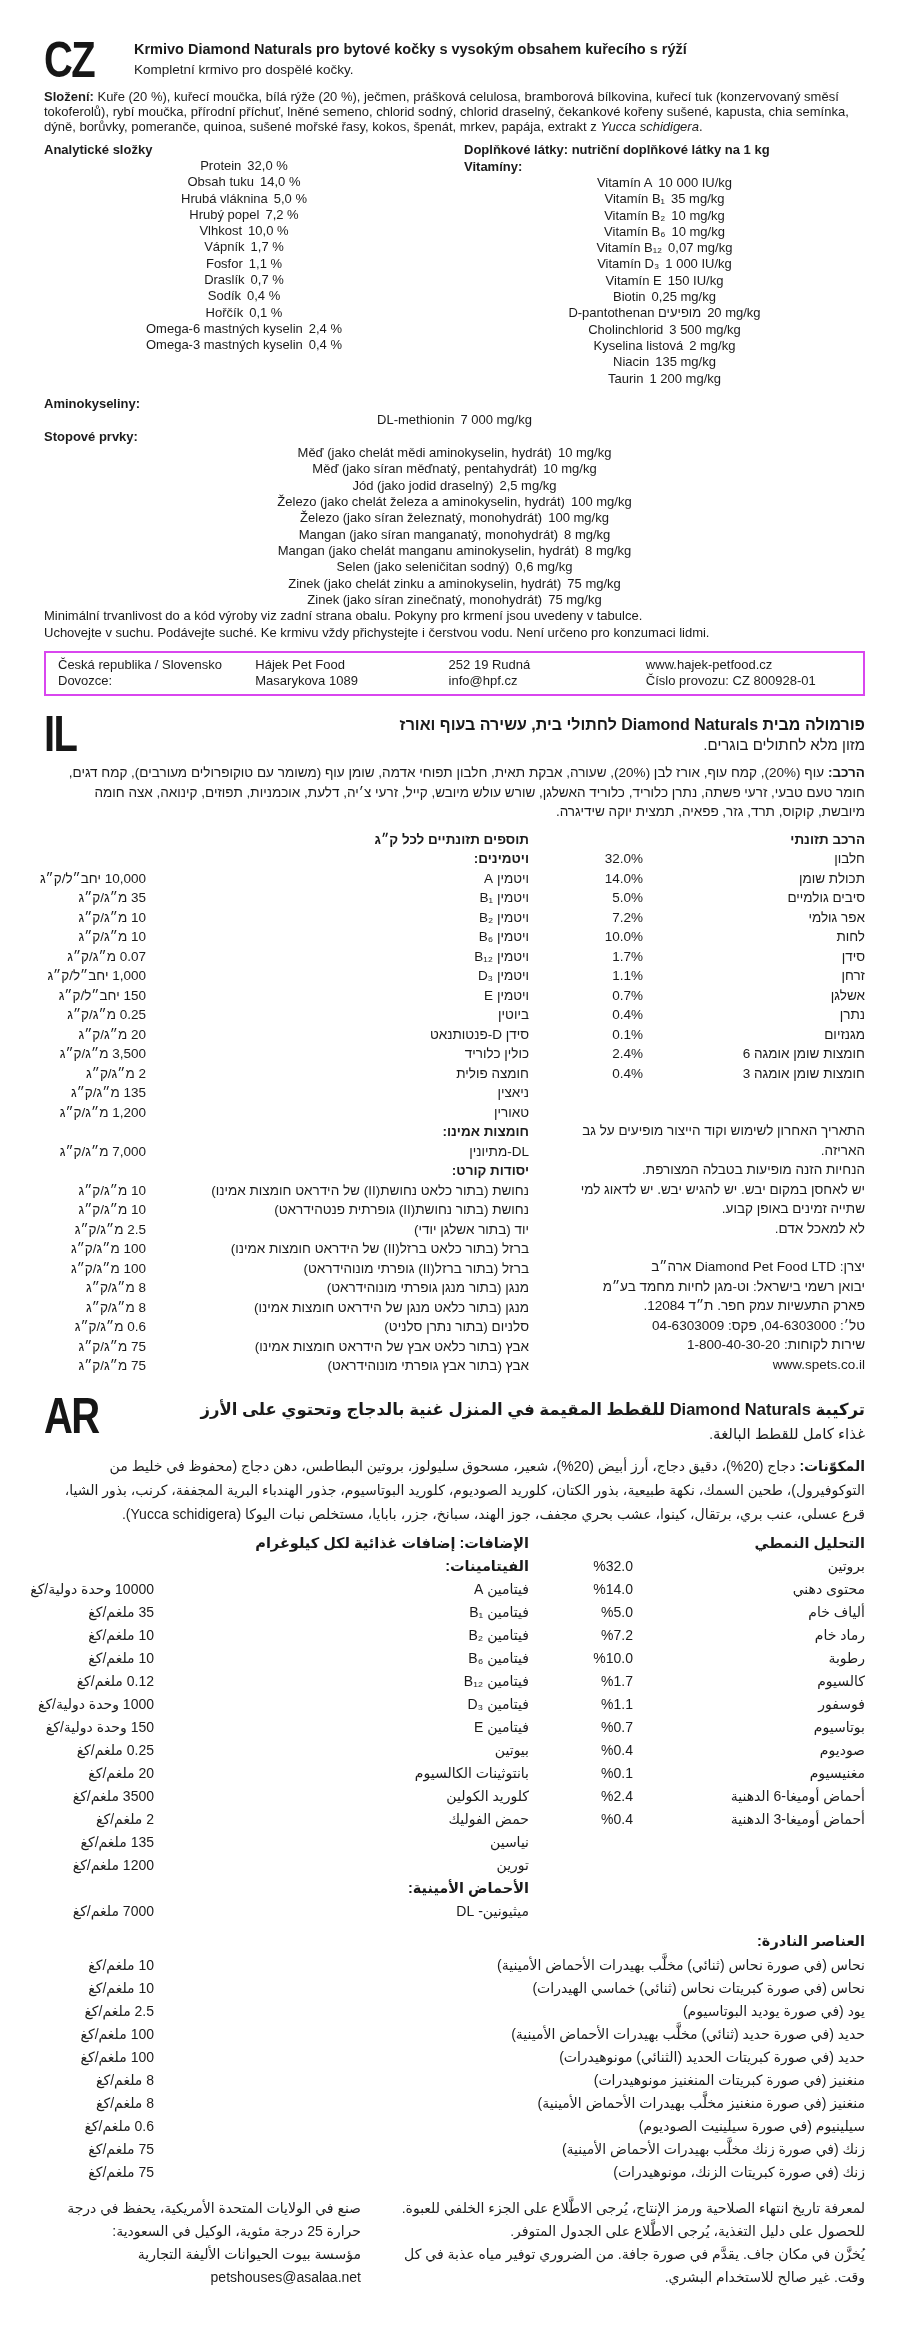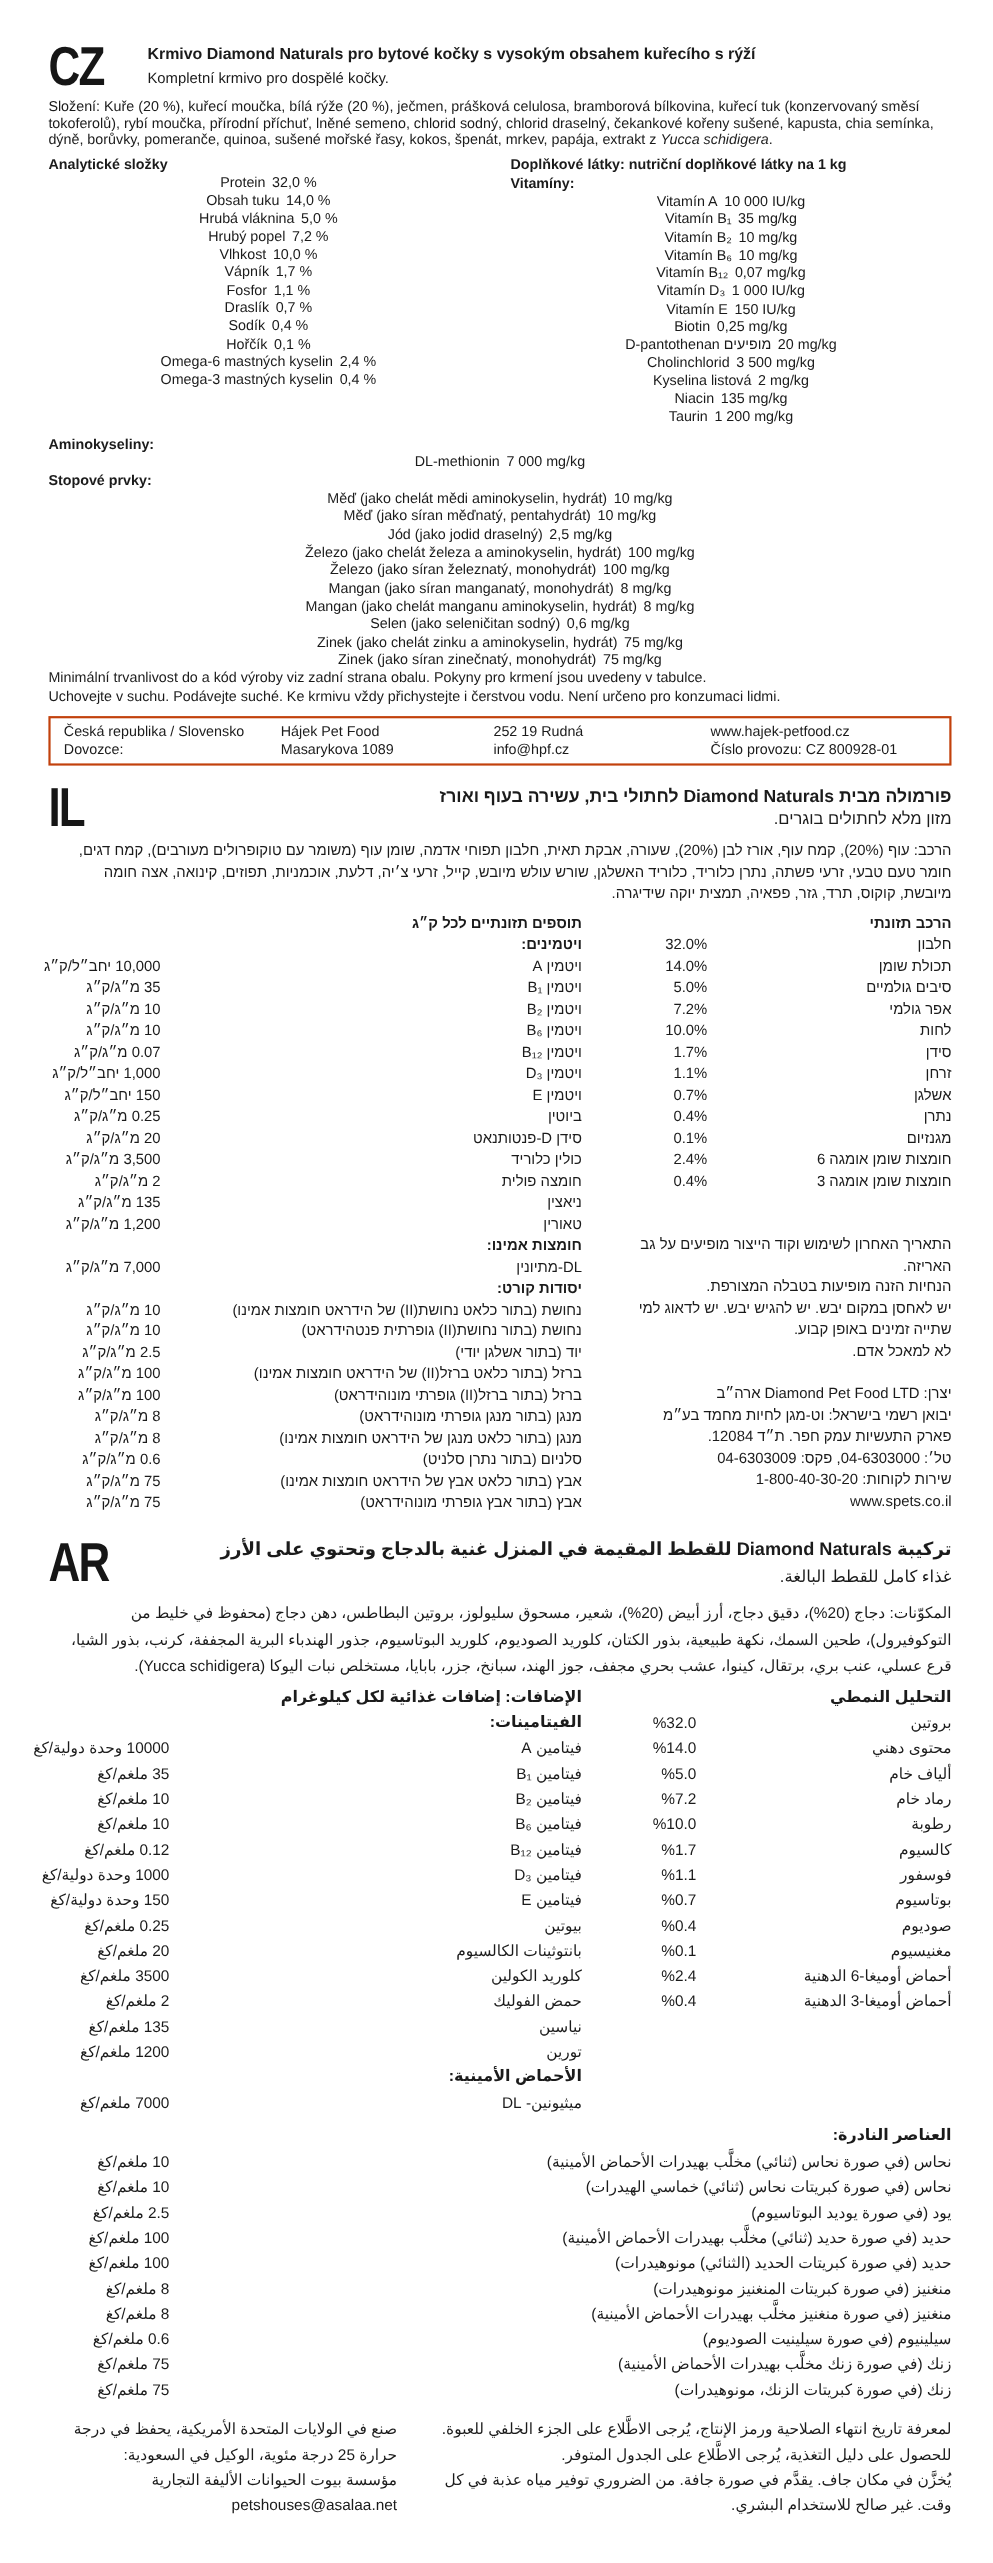--- a/index.html
+++ b/index.html
@@ -2,40 +2,40 @@
 <html><head>
 <meta charset="utf-8">
 <style>
   html,body{margin:0;padding:0;background:#e8e8e8;}
   .page{
     width:903px;height:2330px;box-sizing:border-box;margin:0 auto;
     background:#ffffff;color:#1b1b1b;overflow:hidden;
     font-family:"Liberation Sans","DejaVu Sans",sans-serif;
     padding:40px 38px 20px 44px;
   }
-  .b{font-weight:400}.i{font-style:italic}
+  .b{font-weight:700}.i{font-style:italic}
   
-  .sec-head{display:flex;direction:ltr;gap:14px;align-items:center}
+  .sec-head{display:flex;direction:ltr;gap:14px;align-items:flex-start}
   .code{flex:none;width:76px;font-size:50px;font-weight:700;line-height:40px;
         letter-spacing:-2px;transform:scaleX(.8);transform-origin:left top;color:#161616}
   .head-text{flex:1;padding-top:1px}
   
   .cz-title{font-weight:700;font-size:14.5px;line-height:17px}
   .cz-sub{font-size:13.5px;line-height:17px;margin-top:3px}
   .cz-body{font-size:13px;line-height:15px}
   .para{margin:9px 0 0 0}
   .cols{display:flex;gap:20px;margin-top:7px}
   .col-l{width:400px}.col-r{flex:1}
   .colhead{font-weight:700;line-height:17px}
   .row{display:flex;justify-content:center;line-height:16.3px}
   .row .l{padding-right:6px}
   .row .v{flex:none;white-space:nowrap}
   .fw{margin-top:8px}
   .note{line-height:16.5px}
-  .contact{border:2px solid #c2410c;margin-top:10px;padding:4px 10px 6px 12px}
+  .contact{border:2px solid #d946ef;margin-top:10px;padding:4px 10px 6px 12px}
   .contact-grid{display:grid;grid-template-columns:1fr .98fr 1fr 1.05fr;font-size:13px;line-height:15.5px}
   
   .rtl{direction:rtl;text-align:right}
   .rrow{display:flex;justify-content:space-between}
   .rrow .l{padding-left:6px}
   .rrow .v{flex:none;text-align:right;white-space:nowrap}
   
   .il-sec{margin-top:18px}
   .he-title{font-weight:700;font-size:16px;line-height:20px}
   .he-sub{font-size:15px;line-height:19px;margin-top:0}

